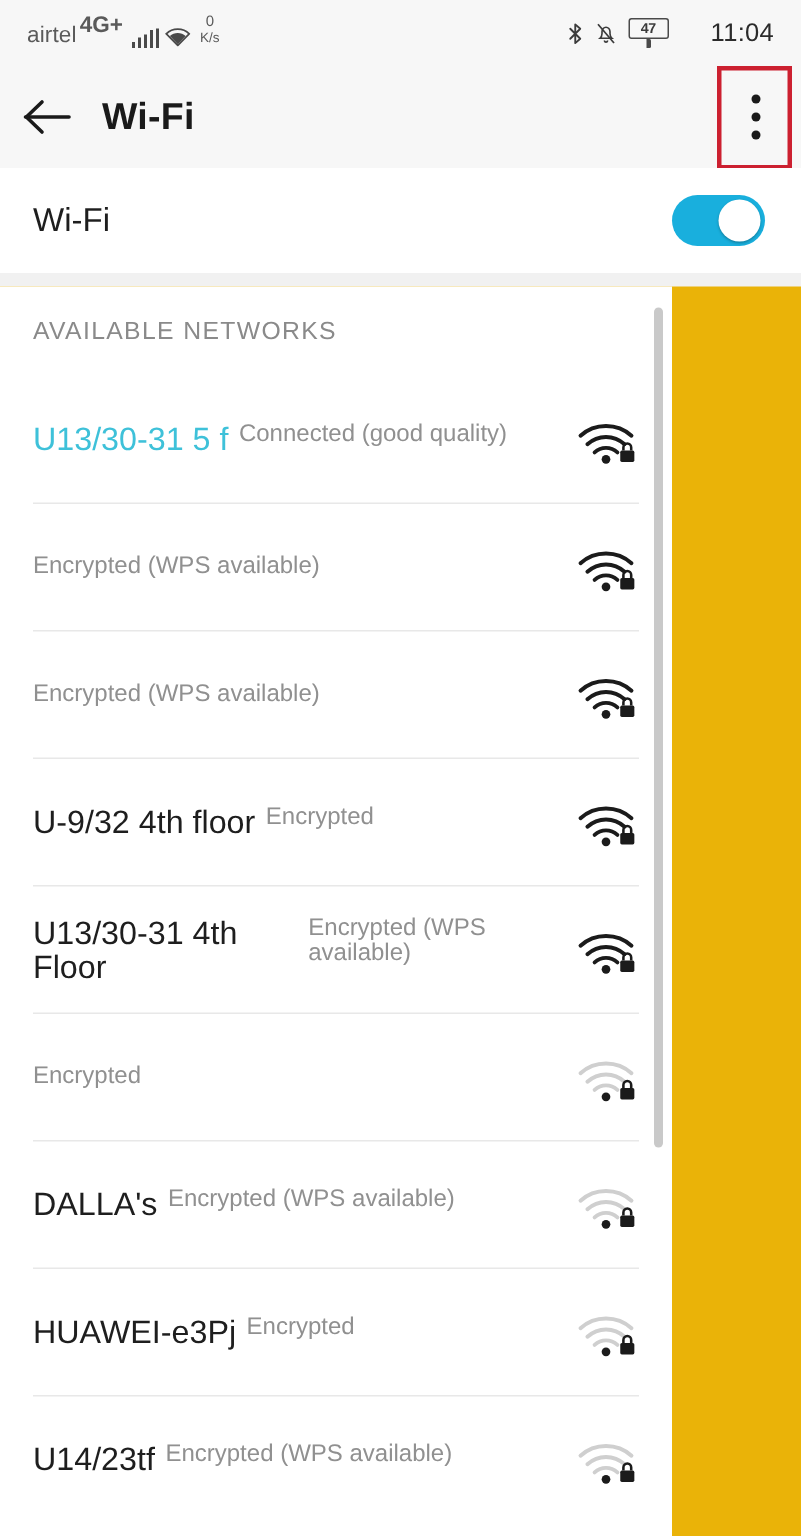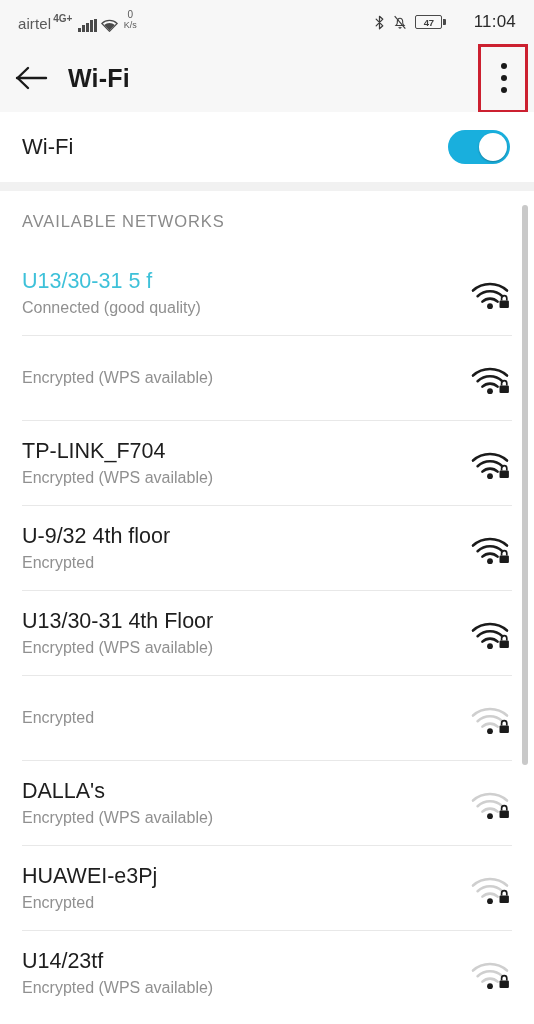--- a/index.html
+++ b/index.html
@@ -13,35 +13,35 @@
 
   
   .statusbar {
     position:absolute; top:0; left:0; width:534px; height:44px;
     background:#f7f7f7;
     display:flex; align-items:center; justify-content:space-between;
     padding:0 18px;
   }
   .sb-left { display:flex; align-items:flex-end; gap:4px; }
   .carrier { font-size:15px; color:#5a5a5a; letter-spacing:.1px; line-height:1; position:relative; top:-1px;}
-  .net-type { font-size:10px; color:#5a5a5a; font-weight:bold; position:relative; top:-8px; left:-2px; line-height:1;}
+  .net-type { font-size:15px; color:#5a5a5a; font-weight:bold; position:relative; top:-8px; left:-2px; line-height:1;}
   .bars { display:flex; align-items:flex-end; gap:1.5px; height:13px; position:relative; top:0px;}
   .bars i { display:block; width:2.5px; background:#4a4a4a; }
   .bars i:nth-child(1){height:4px;} .bars i:nth-child(2){height:6.5px;}
   .bars i:nth-child(3){height:9px;} .bars i:nth-child(4){height:11.5px;}
   .bars i:nth-child(5){height:13px;}
   .sb-wifi { width:17px; height:13px; position:relative; top:-1px;}
   .kbs { display:flex; flex-direction:column; align-items:center; line-height:1.05; margin-left:2px; position:relative; top:-2px;}
   .kbs .n { font-size:10px; color:#5a5a5a; }
   .kbs .u { font-size:9px; color:#5a5a5a; }
 
   .sb-right { display:flex; align-items:center; gap:8px; }
   .bt-icon { width:11px; height:15px; }
   .bell-icon { width:14px; height:15px; }
-  .battery { display:flex; align-items:center; }
+  .battery { display:flex; align-items:center;flex-direction:column; }
   .batt-body {
     width:27px; height:14px; border:1.6px solid #4a4a4a; border-radius:2px;
     display:flex; align-items:center; justify-content:center;
   }
   .batt-num { font-size:9.5px; color:#3c3c3c; font-weight:bold; letter-spacing:-.2px;}
   .batt-tip { width:2.5px; height:6px; background:#4a4a4a; border-radius:0 1px 1px 0; margin-left:1px;}
   .clock { font-size:17px; color:#2b2b2b; letter-spacing:.2px;margin-left:20px; }
 
   
   .appbar {
@@ -74,38 +74,38 @@
   .switch .knob {
     position:absolute; top:3px; right:3px; width:28px; height:28px;
     border-radius:50%; background:#ffffff;
     box-shadow:0 1px 2px rgba(0,0,0,.28);
   }
 
   .gap-band { position:absolute; top:182px; left:0; width:534px; height:9px; background:#f1f1f1; }
 
   
   .list {
-    position:absolute; top:191px; left:0; width:534px; height:833px;
+    position:absolute; top:191px; left:0; width:448px; height:833px;
     background:#ffffff; overflow:hidden;
   }
   .section-header {
     height:60px; display:flex; align-items:center; padding-left:22px;
     font-size:16.5px; color:#8a8a8a; letter-spacing:.9px;
   }
   .net-row {
     position:relative; height:85px; padding:0 22px;
     display:flex; align-items:center; justify-content:space-between;
     cursor:pointer;
   }
   .net-row::after {
     content:""; position:absolute; left:22px; right:22px; bottom:0;
     height:1px; background:#e8e8e8;
   }
   .net-row.last::after { display:none; }
-  .net-text { display:flex; flex-direction:column; gap:7px; }
+  .net-text { display:flex; flex-direction:row; gap:7px; }
   .ssid { font-size:21.5px; color:#1e1e1e; line-height:1.05; }
   .ssid.connected { color:#3ec1d9; }
   .net-status { font-size:16px; color:#909090; line-height:1.05; }
   .sig { width:44px; height:34px; flex:0 0 44px; }
 
   .scrollbar-track {
     position:absolute; right:6px; top:14px; width:6px; height:560px;
     border-radius:3px; background:#c9c9c9;
   }
 </style>
@@ -218,21 +218,20 @@
     <path d="M14.4 24.6c2.1-1.9 4.7-3 7.6-3s5.5 1.1 7.6 3" fill="none" stroke="#1b1b1b" stroke-width="2.6" stroke-linecap="round"></path>
     <circle cx="22" cy="29.2" r="2.9" fill="#1b1b1b"></circle>
     <g>
       <rect x="31.5" y="23.4" width="9.4" height="7.6" rx="1.1" fill="#1b1b1b"></rect>
       <path d="M33.6 23.4v-2.1a2.6 2.6 0 0 1 5.2 0v2.1" fill="none" stroke="#1b1b1b" stroke-width="1.7"></path>
     </g>
   </svg></span>
         </div>
         <div class="net-row">
           <div class="net-text">
-            <span class="ssid">TP-LINK_F704</span>
             <span class="net-status">Encrypted (WPS available)</span>
           </div>
           <span class="sig">
   <svg viewBox="0 0 44 34" width="44" height="34">
     <path d="M5 13.5C9.6 9.3 15.5 7 22 7s12.4 2.3 17 6.5" fill="none" stroke="#1b1b1b" stroke-width="2.6" stroke-linecap="round"></path>
     <path d="M9.6 19.2C13 16.1 17.3 14.3 22 14.3s9 1.8 12.4 4.9" fill="none" stroke="#1b1b1b" stroke-width="2.6" stroke-linecap="round"></path>
     <path d="M14.4 24.6c2.1-1.9 4.7-3 7.6-3s5.5 1.1 7.6 3" fill="none" stroke="#1b1b1b" stroke-width="2.6" stroke-linecap="round"></path>
     <circle cx="22" cy="29.2" r="2.9" fill="#1b1b1b"></circle>
     <g>
       <rect x="31.5" y="23.4" width="9.4" height="7.6" rx="1.1" fill="#1b1b1b"></rect>

